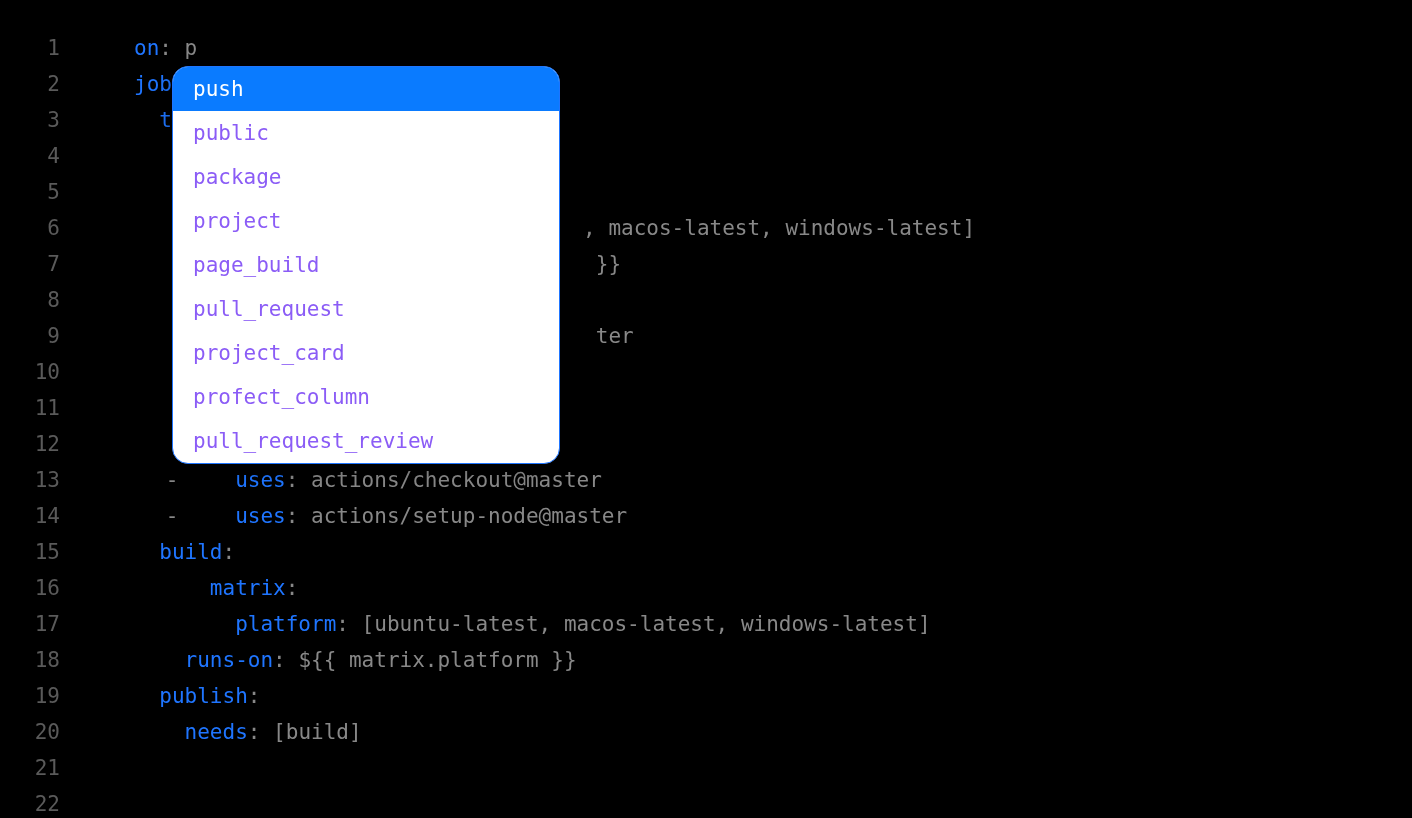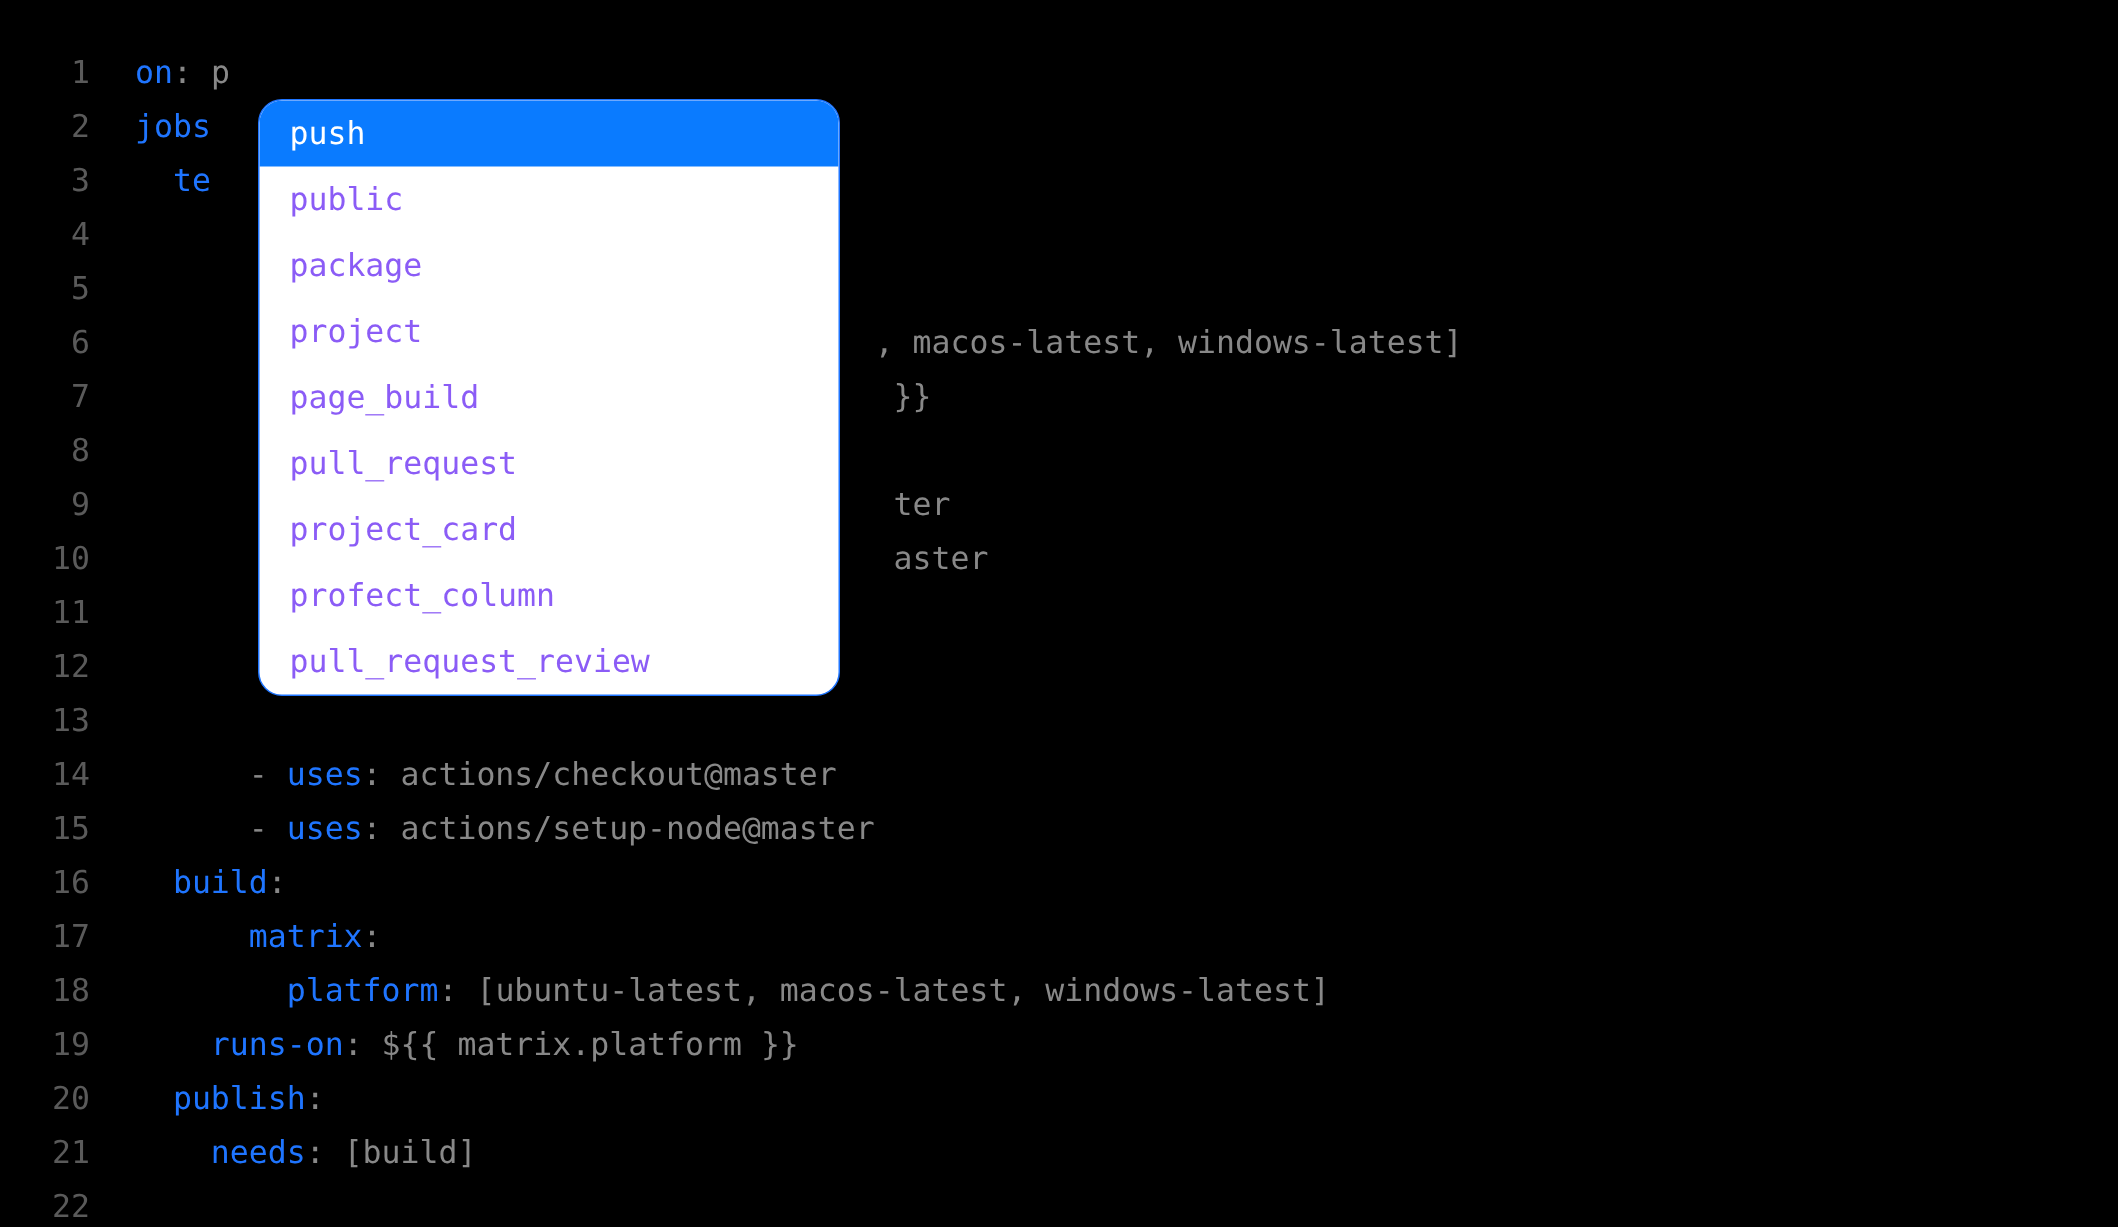--- a/index.html
+++ b/index.html
@@ -34,20 +34,21 @@
     }
     .code {
       flex: 1;
     }
     .line {
       height: 36px;
       white-space: pre;
     }
     .key {
       color: #1f75ff;
+      margin-left: 44px;
     }
     .val {
       color: #888888;
     }
     .colon {
       color: #888888;
     }
     .autocomplete {
       position: absolute;
       top: 66px;
@@ -103,21 +104,20 @@
   <div class="code">
     <div class="line"><span class="key">on</span><span class="colon">: </span><span class="val">p</span></div>
     <div class="line"><span class="key">jobs</span></div>
     <div class="line">  <span class="key">te</span></div>
     <div class="line"></div>
     <div class="line"></div>
     <div class="line">                                       <span class="val">, macos-latest, windows-latest]</span></div>
     <div class="line">                                        <span class="val">}}</span></div>
     <div class="line"></div>
     <div class="line">                                        <span class="val">ter</span></div>
-    <div class="line">                                        <span class="val">aster</span></div>
     <div class="line"></div>
     <div class="line"></div>
     <div class="line"></div>
     <div class="line">      <span class="val">- </span><span class="key">uses</span><span class="colon">: </span><span class="val">actions/checkout@master</span></div>
     <div class="line">      <span class="val">- </span><span class="key">uses</span><span class="colon">: </span><span class="val">actions/setup-node@master</span></div>
     <div class="line">  <span class="key">build</span><span class="colon">:</span></div>
     <div class="line">      <span class="key">matrix</span><span class="colon">:</span></div>
     <div class="line">        <span class="key">platform</span><span class="colon">: </span><span class="val">[ubuntu-latest, macos-latest, windows-latest]</span></div>
     <div class="line">    <span class="key">runs-on</span><span class="colon">: </span><span class="val">${{ matrix.platform }}</span></div>
     <div class="line">  <span class="key">publish</span><span class="colon">:</span></div>

